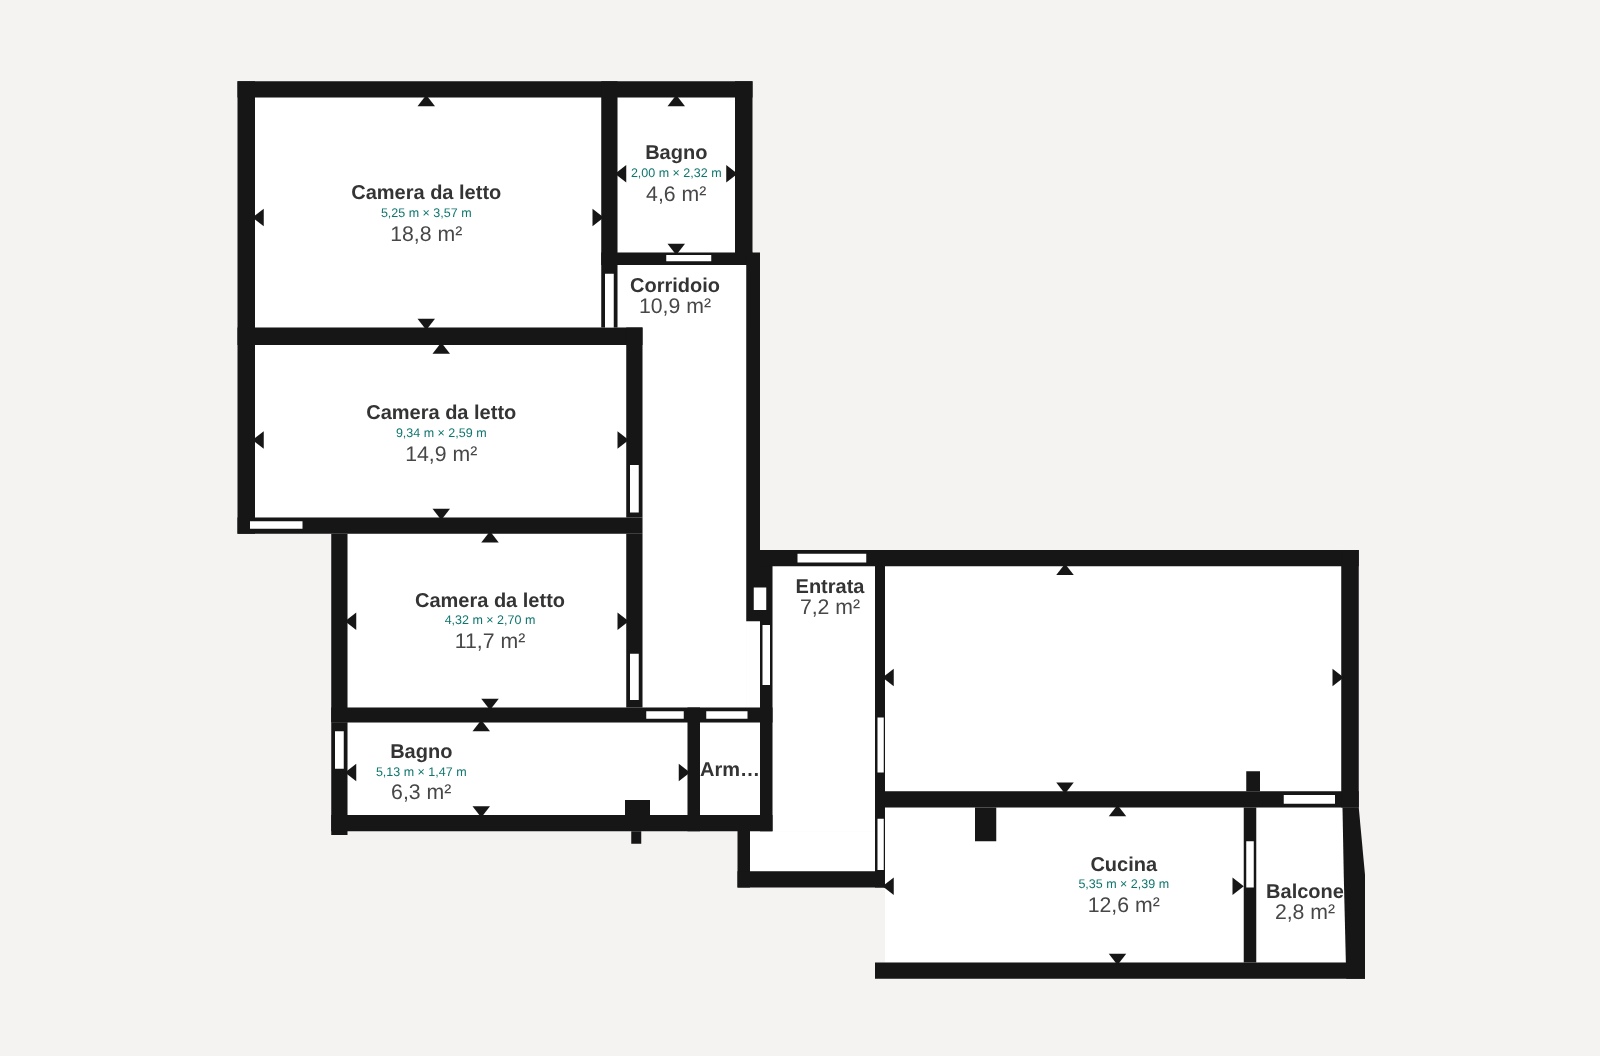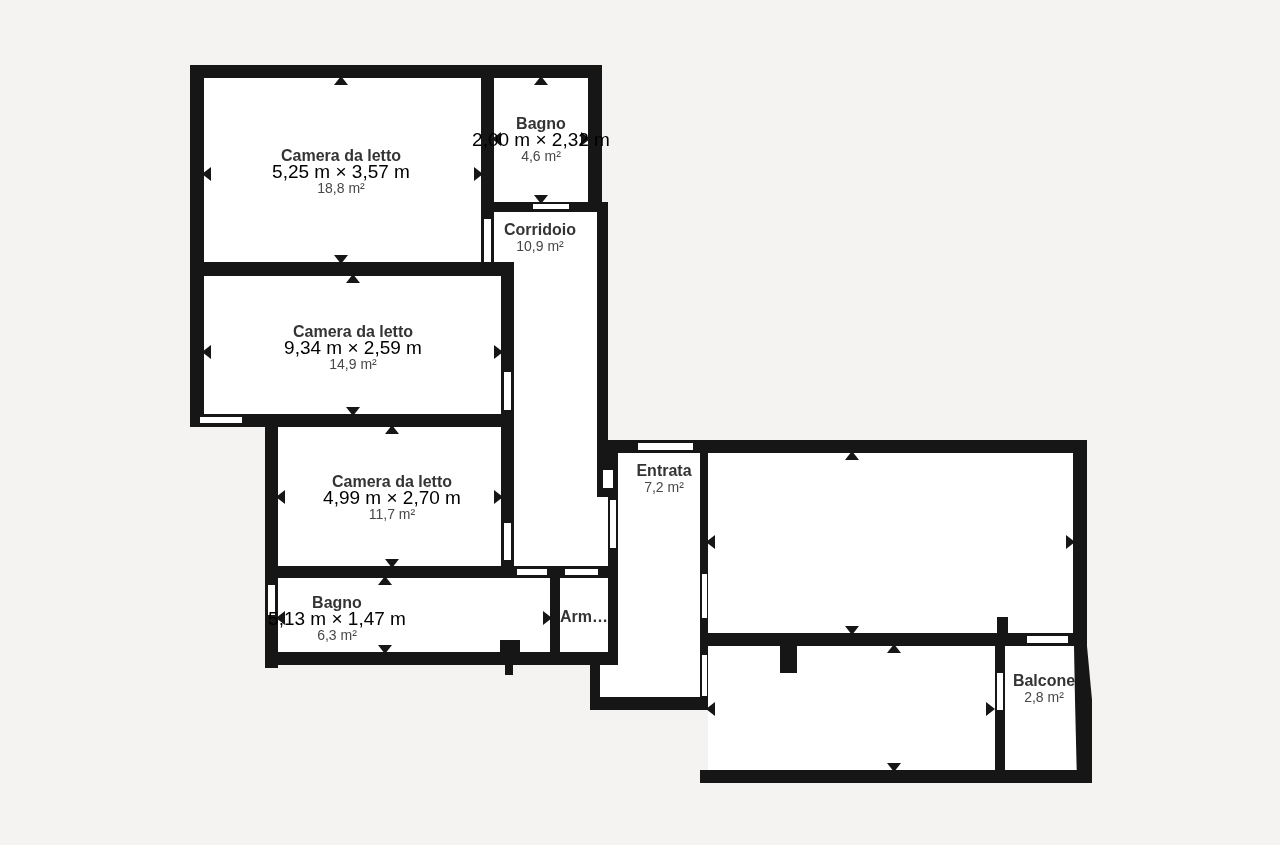--- a/index.html
+++ b/index.html
@@ -6,22 +6,22 @@
   .stage{position:relative;width:1280px;height:845px;background:#f4f3f1;
          font-family:"Liberation Sans",sans-serif;overflow:hidden;}
   .plan-svg{position:absolute;left:0;top:0;}
   .floor{fill:#ffffff;}
   .wall{fill:#161616;}
   .open{fill:#ffffff;}
   .arrow{fill:#161616;}
   .room-label{position:absolute;transform:translate(-50%,-50%);text-align:center;
               white-space:nowrap;pointer-events:none;}
   .room-name{font-weight:700;font-size:16px;line-height:17px;color:#343434;}
-  .room-dim{font-size:19px;line-height:16px;color:#000000;}
-  .room-area{font-size:14px;line-height:16px;color:#474747;}
+  .room-dim{font-size:10px;line-height:16px;color:#0f766e;}
+  .room-area{font-size:17px;line-height:16px;color:#474747;}
 </style>
 </head>
 <body>
 
 <div class="stage">
 
   <svg class="plan-svg" width="1280" height="845" viewBox="0 0 1280 845">
 
     <g>
       <rect class="floor" x="204" y="78" width="277" height="184"></rect>
@@ -147,39 +147,44 @@
   </div>
 
   <div class="room-label" style="left:353px;top:347px">
     <div class="room-name">Camera da letto</div>
     <div class="room-dim">9,34 m × 2,59 m</div>
     <div class="room-area">14,9 m²</div>
   </div>
 
   <div class="room-label" style="left:392px;top:497px">
     <div class="room-name">Camera da letto</div>
-    <div class="room-dim">4,99 m × 2,70 m</div>
+    <div class="room-dim">4,32 m × 2,70 m</div>
     <div class="room-area">11,7 m²</div>
   </div>
 
   <div class="room-label" style="left:337px;top:618px">
     <div class="room-name">Bagno</div>
     <div class="room-dim">5,13 m × 1,47 m</div>
     <div class="room-area">6,3 m²</div>
   </div>
 
   <div class="room-label" style="left:584px;top:616px">
     <div class="room-name">Arm…</div>
   </div>
 
   <div class="room-label" style="left:664px;top:478px">
     <div class="room-name">Entrata</div>
     <div class="room-area">7,2 m²</div>
   </div>
 
 
+  <div class="room-label" style="left:899px;top:708px">
+    <div class="room-name">Cucina</div>
+    <div class="room-dim">5,35 m × 2,39 m</div>
+    <div class="room-area">12,6 m²</div>
+  </div>
 
-  <div class="room-label" style="left:1044px;top:688px">
+  <div class="room-label" style="left:1044px;top:722px">
     <div class="room-name">Balcone</div>
     <div class="room-area">2,8 m²</div>
   </div>
 
 </div>
 
 </body></html>

